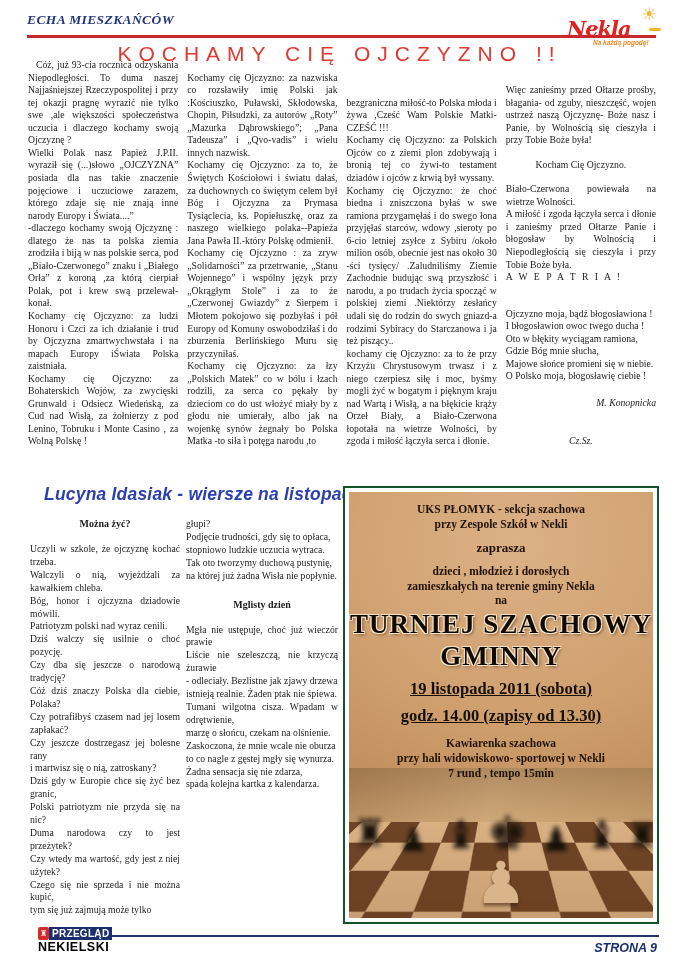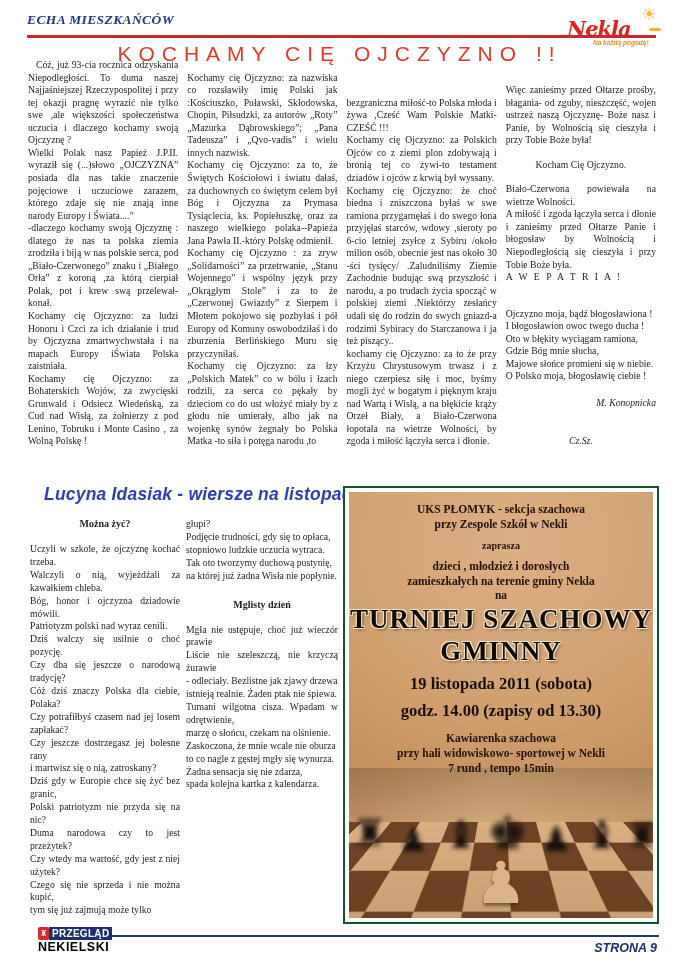--- a/index.html
+++ b/index.html
@@ -49,25 +49,25 @@
   .verse p{margin:0;font-size:9.7px;line-height:12.9px;text-align:justify;}
 
   
   .ad{position:absolute;left:343px;top:486px;width:316px;height:438px;
     border:2px solid #14532d;background:#ffffff;padding:4px;box-sizing:border-box;}
   .ad-inner{position:relative;width:100%;height:100%;overflow:hidden;
     background:radial-gradient(140% 90% at 55% 12%, #dcb186 0%, #cf9f6e 45%, #bd8a57 80%, #b2804e 100%);}
   .ad-text{position:relative;z-index:3;text-align:center;color:#201208;
     font-family:"Liberation Serif",serif;font-weight:bold;padding-top:10px;}
   .ad-s{font-size:11.5px;line-height:15px;margin:0;}
-  .ad-zaprasza{font-size:10px;margin:8px 0 8px 0;}
+  .ad-zaprasza{font-size:13px;margin:8px 0 8px 0;}
   .ad-na{font-size:11.5px;margin:0 0 2px 0;}
   .ad-big{font-size:27px;line-height:32px;margin:0;letter-spacing:1px;color:#120a04;
     text-shadow:-1px -1px 0 #f4e3c8,1px -1px 0 #f4e3c8,-1px 1px 0 #f4e3c8,1px 1px 0 #f4e3c8,2px 2px 3px rgba(40,20,0,.45);}
-  .ad-date{font-size:16.5px;line-height:21px;margin:6px 0 0 0;color:#17100a;}
+  .ad-date{font-size:16.5px;line-height:21px;margin:6px 0 0 0;color:#17100a;text-decoration:underline;}
   .ad-info{font-size:11.5px;line-height:15px;margin:10px 0 0 0;}
 
   
   .photo{position:absolute;left:0;right:0;bottom:0;height:150px;overflow:hidden;z-index:2;}
   .photo-wall{position:absolute;inset:0;
     background:linear-gradient(100deg,#b98e60 0%,#cfa878 45%,#c49a68 100%);}
   .board{position:absolute;left:-34%;width:168%;top:54px;height:210px;
     background-color:#d9b183;
     background-image:
       linear-gradient(45deg,#6e4526 25%,transparent 25%,transparent 75%,#6e4526 75%),

